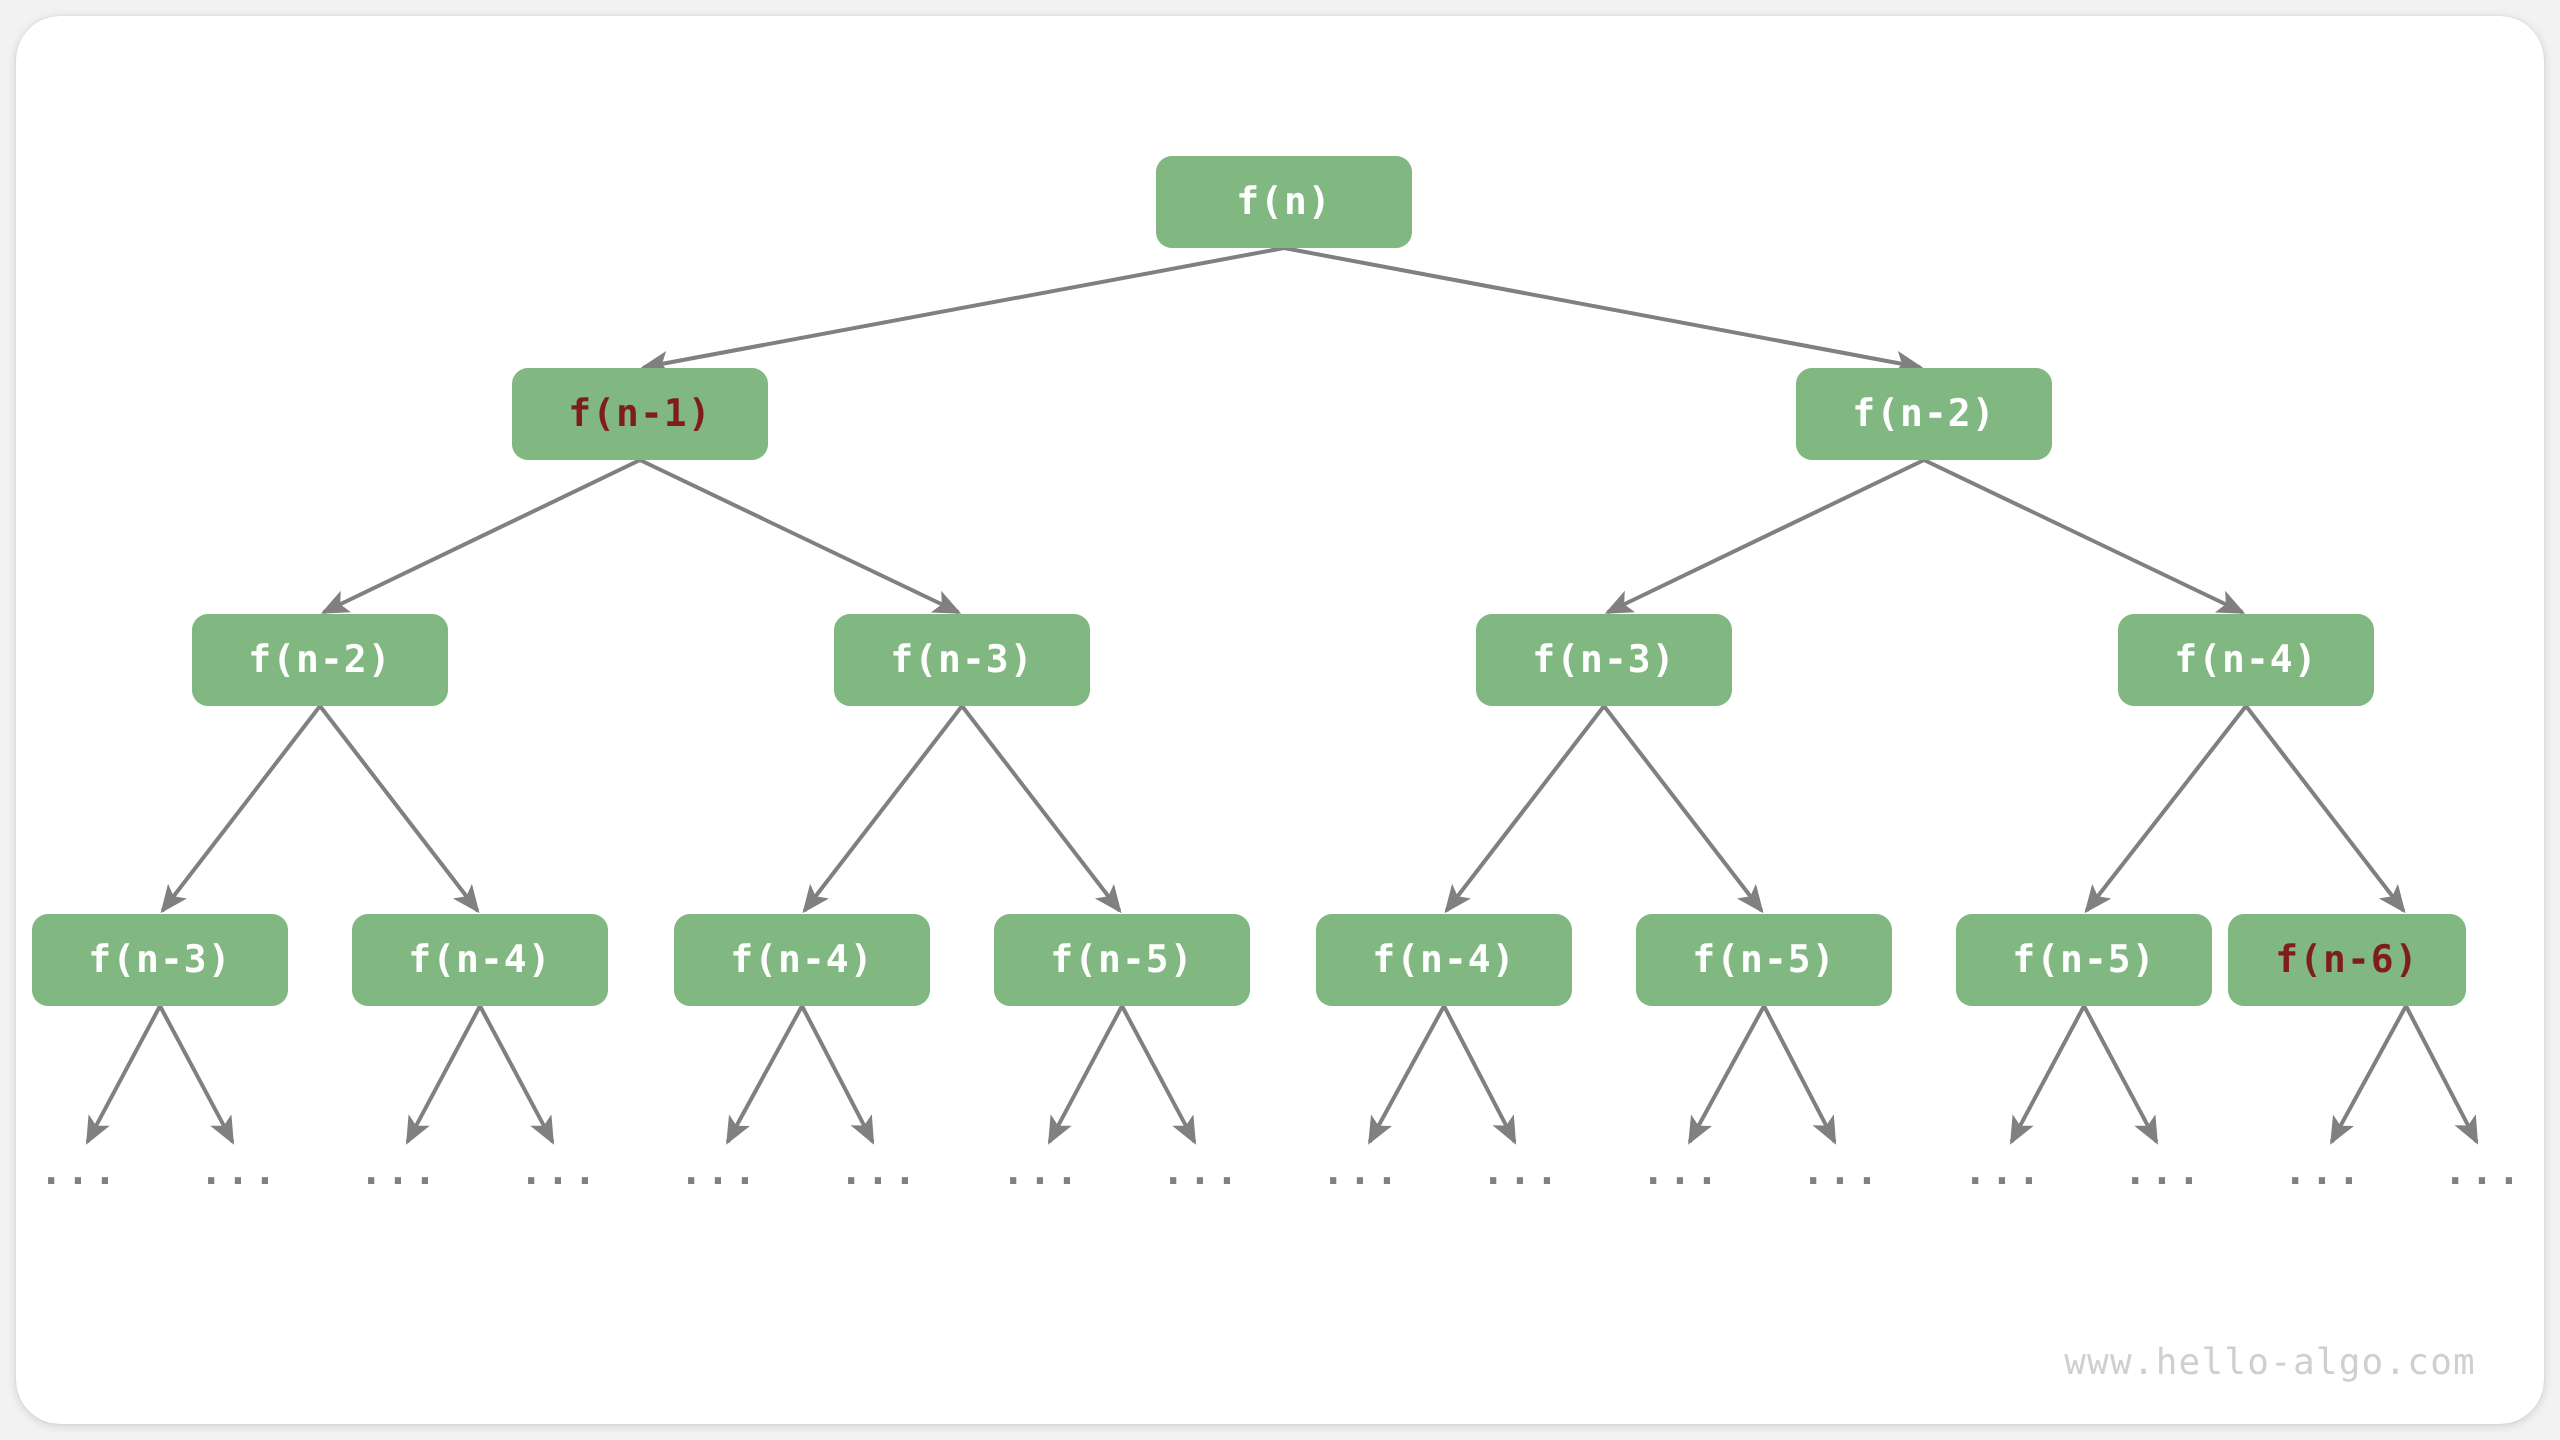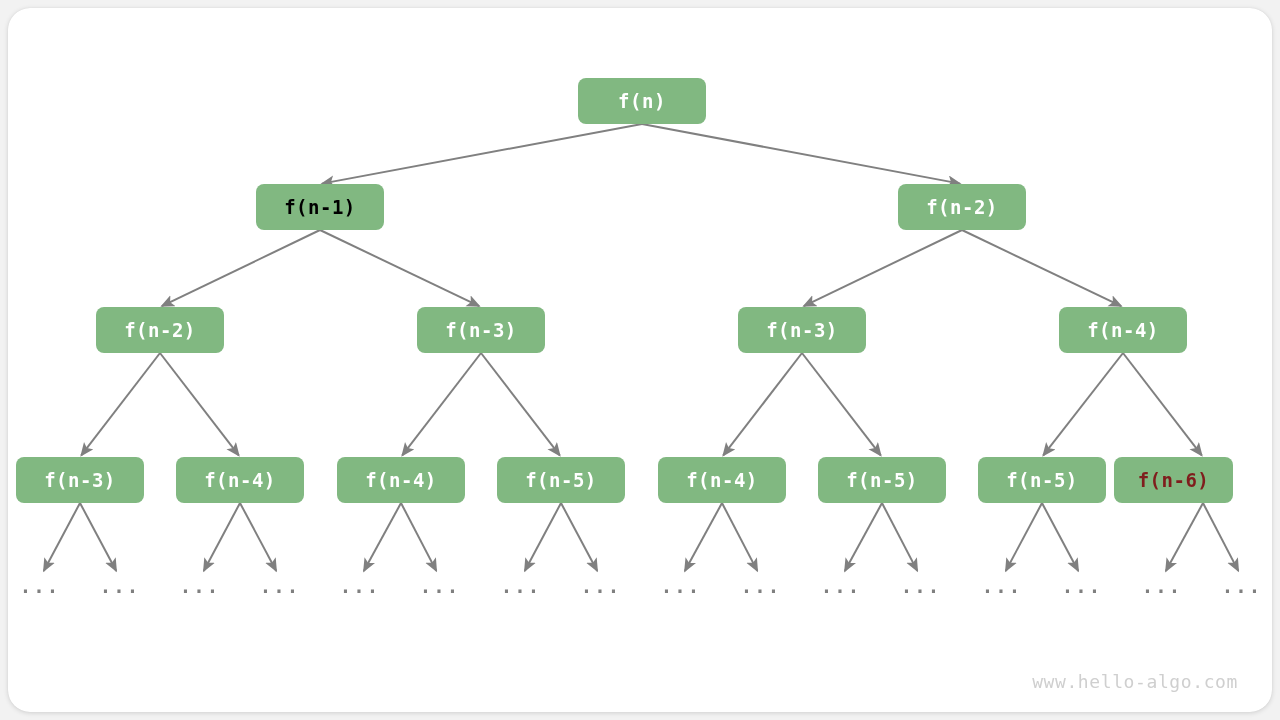--- a/index.html
+++ b/index.html
@@ -114,21 +114,21 @@
         <line x1="1042" y1="503" x2="1078.235294117647" y2="570.9411764705883" stroke="#808080" stroke-width="2" marker-end="url(#arrowhead)"></line>
         <line x1="1203" y1="503" x2="1165.8373729493596" y2="570.9804153365371" stroke="#808080" stroke-width="2" marker-end="url(#arrowhead)"></line>
         <line x1="1203" y1="503" x2="1238.309178106864" y2="570.9022655901232" stroke="#808080" stroke-width="2" marker-end="url(#arrowhead)"></line>
       </g>
   </svg>
 
   <div id="node-layer">
       <div class="node" style="left: 578px; top: 78px; width: 128px; height: 46px; background: rgb(129, 184, 129); color: rgb(255, 255, 255);">
         <span class="node-label">f(n)</span>
       </div>
-      <div class="node" style="left: 256px; top: 184px; width: 128px; height: 46px; background: rgb(129, 184, 129); color: #000000; text-align: center;">
+      <div class="node" style="left: 256px; top: 184px; width: 128px; height: 46px; background: rgb(129, 184, 129); color: #7f1d1d; text-align: center;">
         <span class="node-label">f(n-1)</span>
       </div>
       <div class="node" style="left: 898px; top: 184px; width: 128px; height: 46px; background: rgb(129, 184, 129); color: rgb(255, 255, 255);">
         <span class="node-label">f(n-2)</span>
       </div>
       <div class="node" style="left: 96px; top: 307px; width: 128px; height: 46px; background: rgb(129, 184, 129); color: rgb(255, 255, 255);">
         <span class="node-label">f(n-2)</span>
       </div>
       <div class="node" style="left: 417px; top: 307px; width: 128px; height: 46px; background: rgb(129, 184, 129); color: rgb(255, 255, 255);">
         <span class="node-label">f(n-3)</span>

